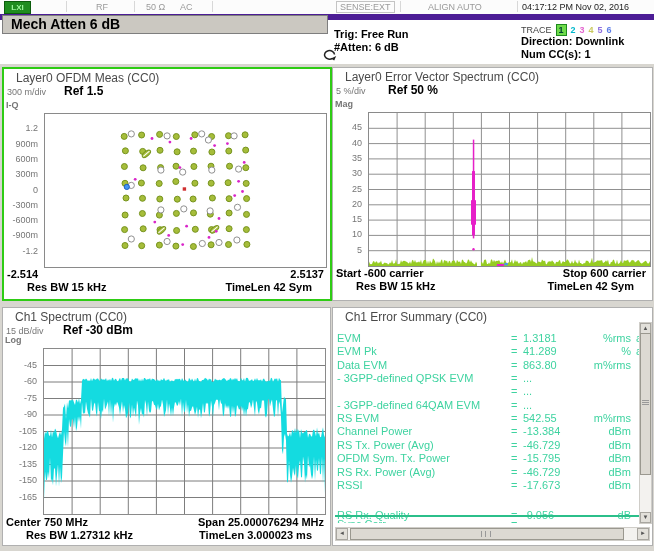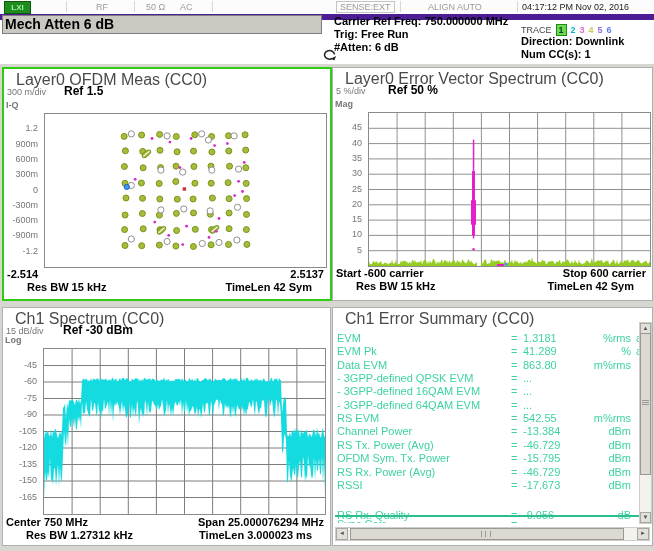--- a/index.html
+++ b/index.html
@@ -11,34 +11,34 @@
   .sb-item{position:absolute;top:2px;white-space:nowrap;}
   .lxi{position:absolute;left:4px;top:1px;width:25px;height:11px;background:#1f8c1f;
        border:1px solid #0c5c0c;color:#9cf59c;font-weight:bold;font-size:8px;
        text-align:center;line-height:11px;}
   .sb-div{position:absolute;top:1px;height:11px;width:1px;background:#d8d8d8;}
   .sb-box{border:1px solid #c4c4c4;padding:0 3px;}
   .sb-time{color:#222;}
   
   .meas-bar{position:absolute;left:2px;top:15px;width:316px;height:17px;background:#cbc8c1;
             border:1px solid #7e7e7e;color:#000;font-weight:bold;font-size:14px;
-            line-height:16px;padding-left:2px;}
+            line-height:16px;padding-left:8px;}
   .hdr-line{position:absolute;font-size:11px;font-weight:bold;color:#000;white-space:nowrap;}
   .sweep-icon{position:absolute;left:320px;top:48px;width:20px;height:14px;}
   .trace-row{position:absolute;left:521px;top:24px;font-size:9px;color:#444;white-space:nowrap;}
   .trace-row .tn{display:inline-block;margin-left:4px;font-weight:bold;font-size:9px;}
   .trace-active{background:#6edb4a;border:1px solid #1d8a1d;color:#043;padding:0 2px;}
   
   .main{position:absolute;left:0;top:64px;width:654px;height:487px;background:#d8d6d0;}
   .panel{position:absolute;background:#fff;border:1px solid #b0b0b0;}
   #p-const{left:2px;top:3px;width:326px;height:230px;border:2px solid #2ecc14;}
   #p-evs{left:332px;top:3px;width:319px;height:232px;}
   #p-spec{left:2px;top:243px;width:327px;height:237px;}
   #p-err{left:332px;top:243px;width:319px;height:237px;}
-  .p-title{position:absolute;left:4px;top:2px;font-size:16px;color:#4a4a4a;white-space:nowrap;padding-left:8px;}
+  .p-title{position:absolute;left:4px;top:2px;font-size:12px;color:#4a4a4a;white-space:nowrap;padding-left:8px;}
   .p-scale{position:absolute;left:3px;top:18px;font-size:9px;color:#767676;white-space:nowrap;}
   .p-ref{position:absolute;left:60px;top:15px;font-size:12px;font-weight:bold;color:#000;white-space:nowrap;}
   .p-axis{position:absolute;left:2px;top:31px;font-size:9px;font-weight:bold;color:#767676;}
   .p-plot{position:absolute;border:1px solid #8a8a8a;background:#fff;overflow:hidden;}
   .p-yticks{position:absolute;font-size:9px;color:#767676;}
   .p-yticks span{position:absolute;right:3px;white-space:nowrap;}
   .p-xrow{position:absolute;left:3px;right:6px;font-size:11px;font-weight:bold;color:#000;}
   .p-xrow .xr{position:absolute;right:0;}
   .p-foot{position:absolute;left:3px;right:6px;font-size:11px;font-weight:bold;color:#000;margin-left:20px;}
   .p-foot .xr{position:absolute;right:12px;}
@@ -95,21 +95,20 @@
     <span class="sb-item" style="left:180px">AC</span>
     <span class="sb-div" style="left:212px"></span>
     <span class="sb-item sb-box" style="left:336px;top:1px">SENSE:EXT</span>
     <span class="sb-div" style="left:400px"></span>
     <span class="sb-item" style="left:428px">ALIGN AUTO</span>
     <span class="sb-div" style="left:517px"></span>
     <span class="sb-item sb-time" style="left:522px">04:17:12 PM Nov 02, 2016</span>
   </div>
 
   <div class="meas-bar">Mech Atten 6 dB</div>
-  <div class="hdr-line" style="left:334px;top:15px">Carrier Ref Freq: 750.000000 MHz</div>
   <div class="hdr-line" style="left:334px;top:28px">Trig: Free Run</div>
   <div class="hdr-line" style="left:334px;top:41px">#Atten: 6 dB</div>
   <div class="sweep-icon">
     <svg width="20" height="14" viewBox="0 0 20 14">
       <path d="M14.5 6.5 A5 4.3 0 1 0 12.5 10.3" fill="none" stroke="#222" stroke-width="1.5"></path>
       <path d="M11 13.5 l5.2 -2.6 -2 4.6 z" fill="#222" transform="translate(0,-3)"></path>
     </svg>
   </div>
   <div class="trace-row">
     <span>TRACE</span><span id="trace-nums"><span class="tn trace-active">1</span><span class="tn" style="color: rgb(0, 184, 204);">2</span><span class="tn" style="color: rgb(227, 102, 207);">3</span><span class="tn" style="color: rgb(201, 201, 94);">4</span><span class="tn" style="color: rgb(143, 111, 223);">5</span><span class="tn" style="color: rgb(95, 127, 232);">6</span></span>
@@ -394,21 +393,20 @@
             <span class="es-suffix"></span>
           </div>
           <div class="es-row" style="top: 64.05px;">
             <span class="es-label">- 3GPP-defined QPSK EVM</span>
             <span class="es-eq">=</span>
             <span class="es-val">...</span>
             <span class="es-unit"></span>
             <span class="es-suffix"></span>
           </div>
           <div class="es-row" style="top: 77.4px;">
-            <span class="es-label">- 3GPP-defined 16QAM EVM</span>
             <span class="es-eq">=</span>
             <span class="es-val">...</span>
             <span class="es-unit"></span>
             <span class="es-suffix"></span>
           </div>
           <div class="es-row" style="top: 90.75px;">
             <span class="es-label">- 3GPP-defined 64QAM EVM</span>
             <span class="es-eq">=</span>
             <span class="es-val">...</span>
             <span class="es-unit"></span>

